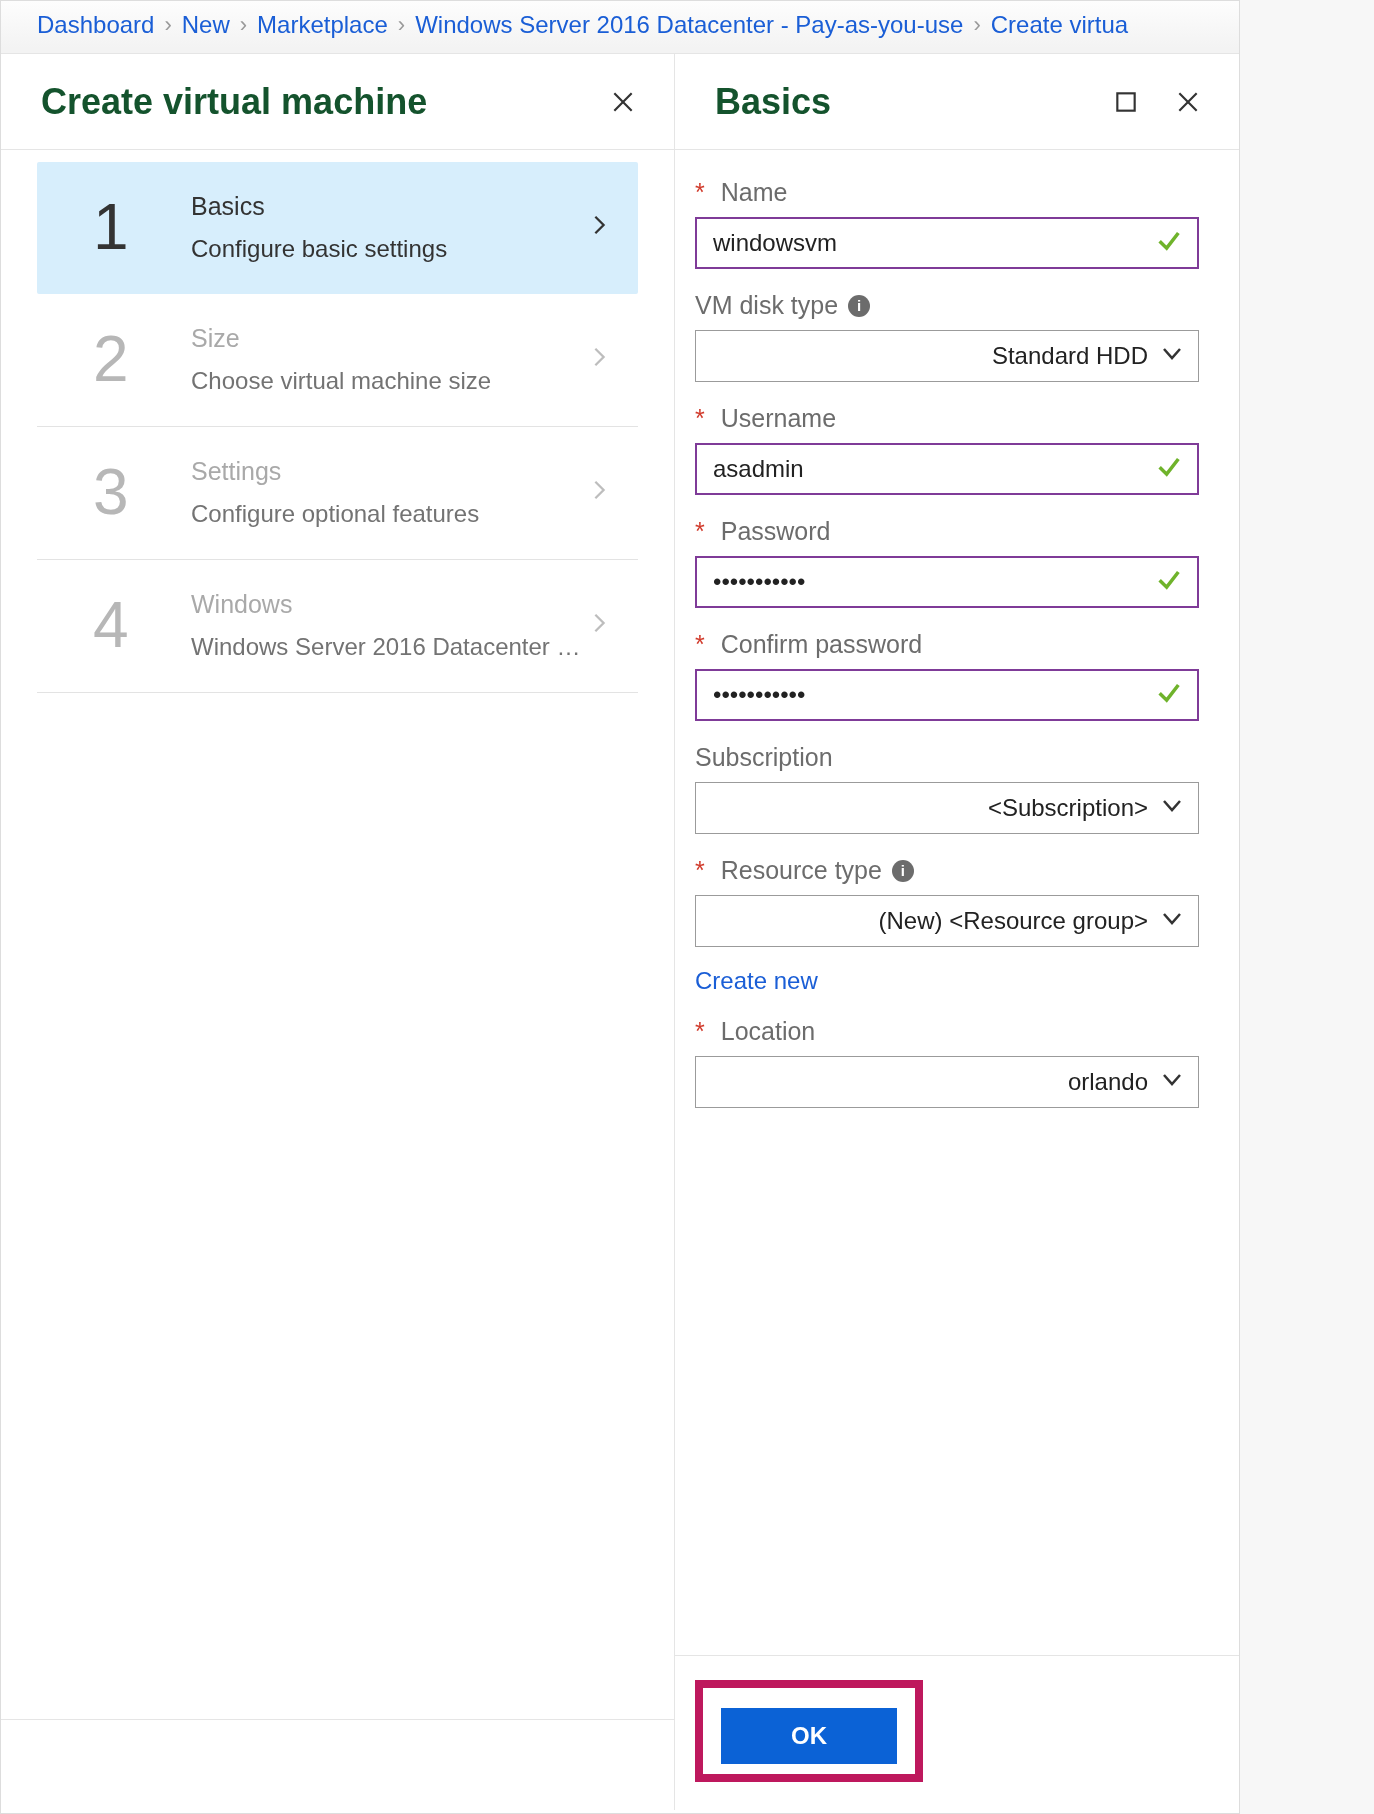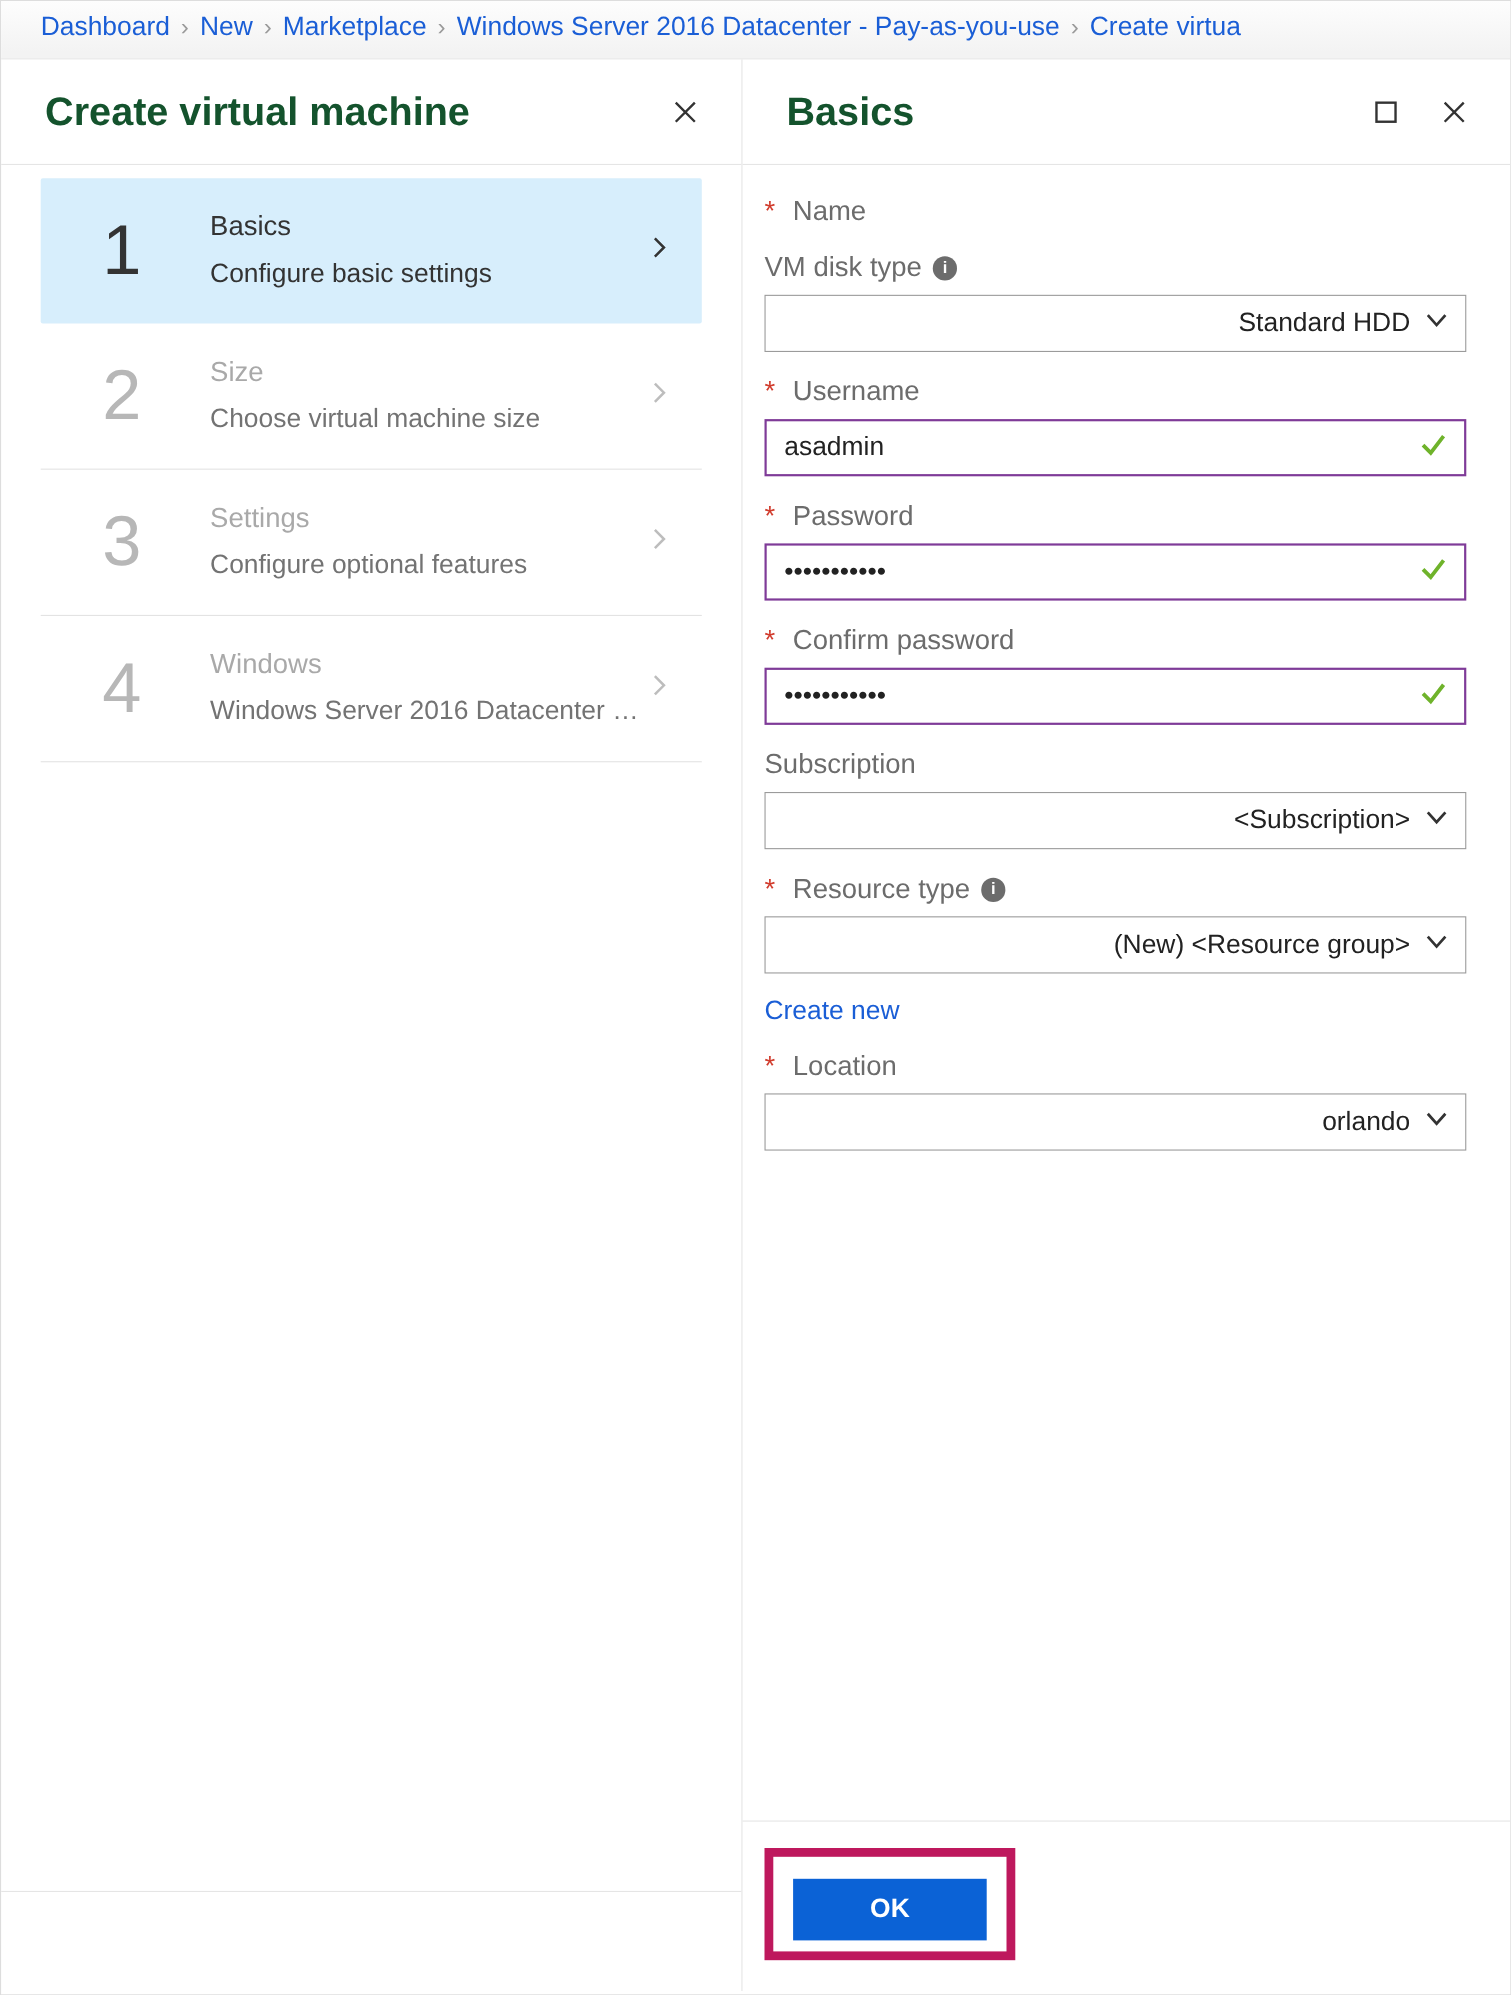--- a/index.html
+++ b/index.html
@@ -2,21 +2,21 @@
 <html><head>
 <meta charset="utf-8">
 <style>
   html, body {
     margin:0; padding:0;
     font-family: "Segoe UI", Arial, sans-serif;
     background:#f7f7f7;
     color:#333;
   }
   .frame {
-    width:1374px; height:1814px;
+    width:1240px; height:1814px;
     background:#fff;
     position:relative;
     overflow:hidden;
     border:1px solid #ddd;
     box-sizing:border-box;
   }
   
   .breadcrumb {
     display:flex; align-items:center;
     gap:10px;
@@ -261,20 +261,28 @@
         </div>
       </div>
 
       <div class="form-body">
 
         <div class="field">
           <div class="label">
             <span class="req">*</span>
               <span>Name</span>
           </div>
+          <div class="control valid">
+            <span class="value">windowsvm</span>
+            <span class="check">
+              <svg viewBox="0 0 24 24">
+                  <path d="M4 13 L10 19 L20 6"></path>
+                </svg>
+            </span>
+          </div>
         </div>
 
         <div class="field">
           <div class="label">
             <span>VM disk type</span>
             <span class="info-icon">i</span>
           </div>
           <div class="control select">
             <span class="value">Standard HDD</span>
             <span class="dd">

